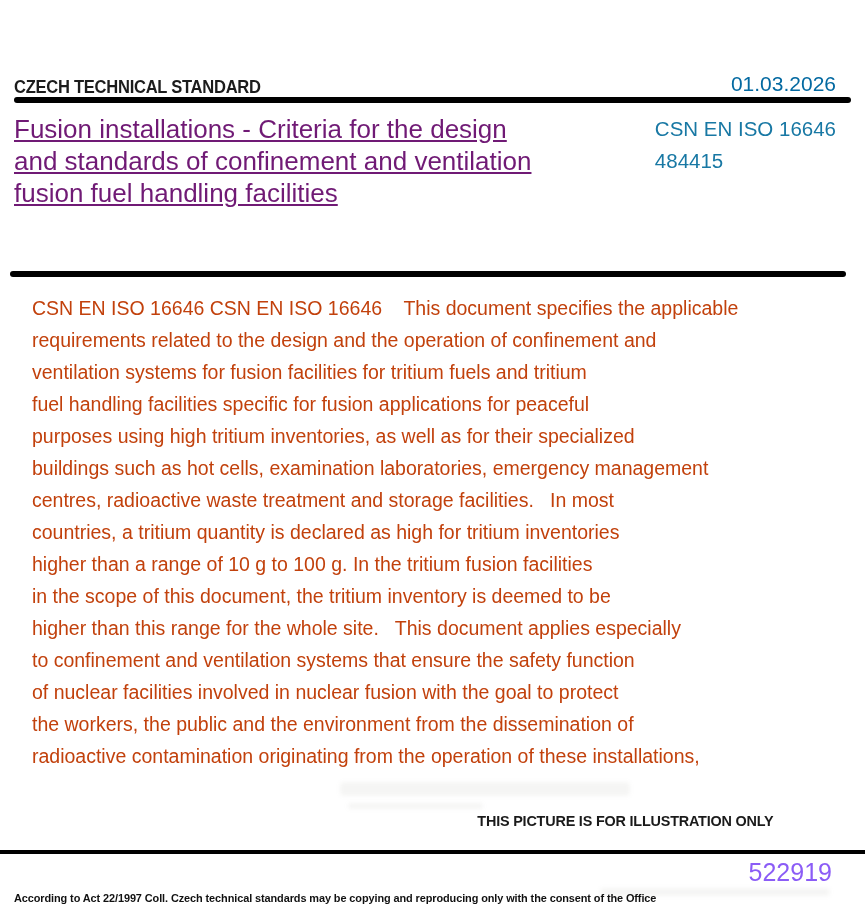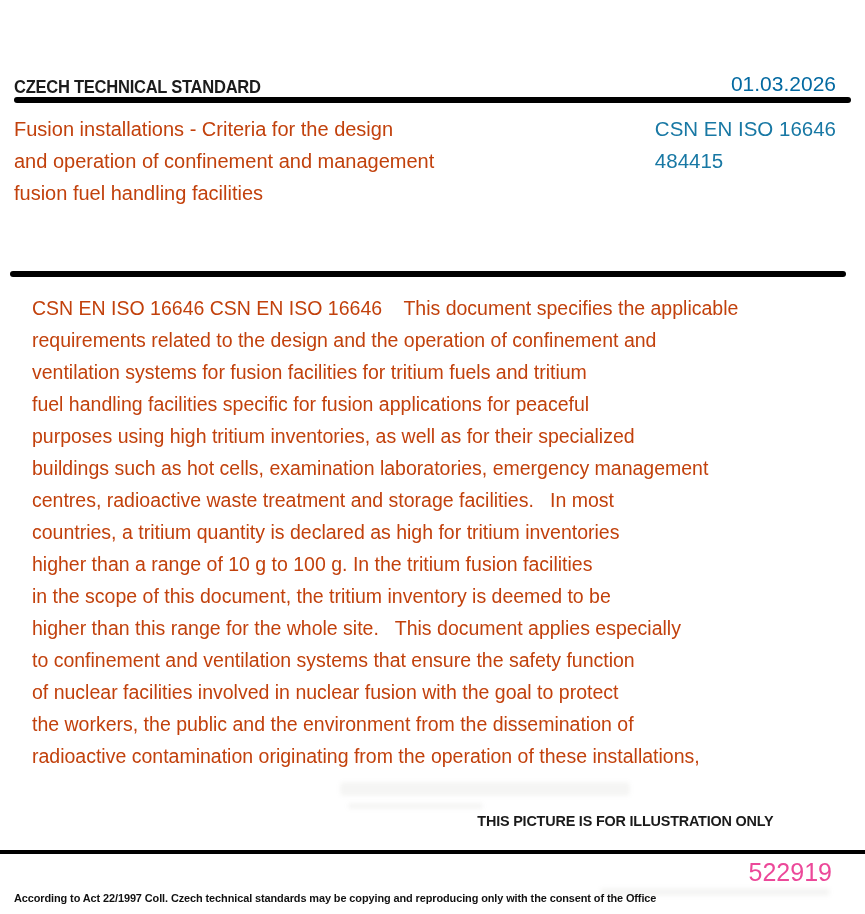--- a/index.html
+++ b/index.html
@@ -25,22 +25,23 @@
     font-size: 21px; color: #0369a1; white-space: nowrap;
   }
   .rule { position: absolute; background: #000; border-radius: 3px; }
   .rule-1 { left: 14px; top: 97px; width: 837px; height: 6px; }
   .rule-2 { left: 10px; top: 271px; width: 836px; height: 6px; }
   .rule-footer { left: 0; top: 850px; width: 865px; height: 4px; border-radius: 0; }
 
   
   .title-lines {
     position: absolute; left: 14px; top: 113px;
-    font-size: 20px; line-height: 32px; color: #c2410c;
+    font-size: 26px; line-height: 32px; color: #701a75;
     white-space: pre;
+    text-decoration: underline;
   }
   .codes {
     position: absolute; right: 29px; top: 113px;
     font-size: 20.5px; line-height: 32px; color: #1878a4;
     white-space: nowrap;
   }
 
   
   .abstract {
     position: absolute; left: 32px; top: 292px;
@@ -64,34 +65,34 @@
   
   .footer-notice {
     position: absolute; left: 14px; top: 862px;
     font-size: 11.5px; font-weight: bold; color: #111;
     line-height: 14.5px; letter-spacing: -0.1px;
     transform: scaleX(0.95); transform-origin: left center;
     white-space: pre;
   }
   .footer-number {
     position: absolute; right: 33px; top: 858px;
-    font-size: 25px; color: #ec4899; white-space: nowrap;
+    font-size: 25px; color: #8b5cf6; white-space: nowrap;
   }
 </style>
 </head>
 <body>
 
 <div class="page">
 
   <div class="header-title">CZECH TECHNICAL STANDARD</div>
   <div class="header-date">01.03.2026</div>
 
   <div class="rule rule-1"></div>
 
-  <div class="title-lines"><div class="title-line">Fusion installations - Criteria for the design</div><div class="title-line">and operation of confinement and management</div><div class="title-line">fusion fuel handling facilities</div></div>
+  <div class="title-lines"><div class="title-line">Fusion installations - Criteria for the design</div><div class="title-line">and standards of confinement and ventilation</div><div class="title-line">fusion fuel handling facilities</div></div>
 
   <div class="codes">
     <div>CSN EN ISO 16646</div>
     <div>484415</div>
   </div>
 
   <div class="rule rule-2"></div>
 
   <div class="abstract"><div class="abstract-line">CSN EN ISO 16646 CSN EN ISO 16646    This document specifies the applicable</div><div class="abstract-line">requirements related to the design and the operation of confinement and</div><div class="abstract-line">ventilation systems for fusion facilities for tritium fuels and tritium</div><div class="abstract-line">fuel handling facilities specific for fusion applications for peaceful</div><div class="abstract-line">purposes using high tritium inventories, as well as for their specialized</div><div class="abstract-line">buildings such as hot cells, examination laboratories, emergency management</div><div class="abstract-line">centres, radioactive waste treatment and storage facilities.   In most</div><div class="abstract-line">countries, a tritium quantity is declared as high for tritium inventories</div><div class="abstract-line">higher than a range of 10 g to 100 g. In the tritium fusion facilities</div><div class="abstract-line">in the scope of this document, the tritium inventory is deemed to be</div><div class="abstract-line">higher than this range for the whole site.   This document applies especially</div><div class="abstract-line">to confinement and ventilation systems that ensure the safety function</div><div class="abstract-line">of nuclear facilities involved in nuclear fusion with the goal to protect</div><div class="abstract-line">the workers, the public and the environment from the dissemination of</div><div class="abstract-line">radioactive contamination originating from the operation of these installations,</div></div>
 

